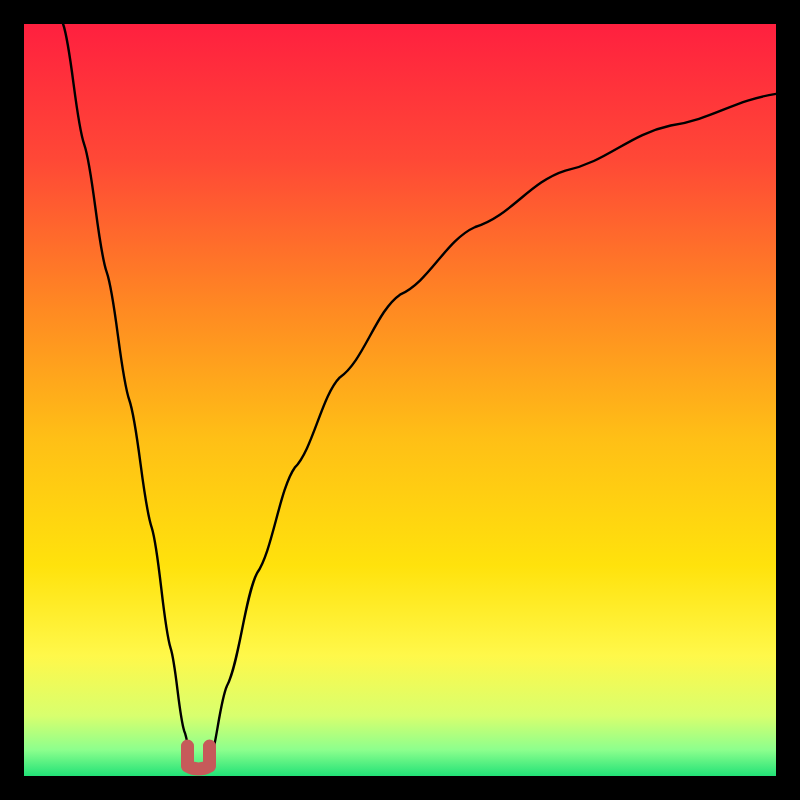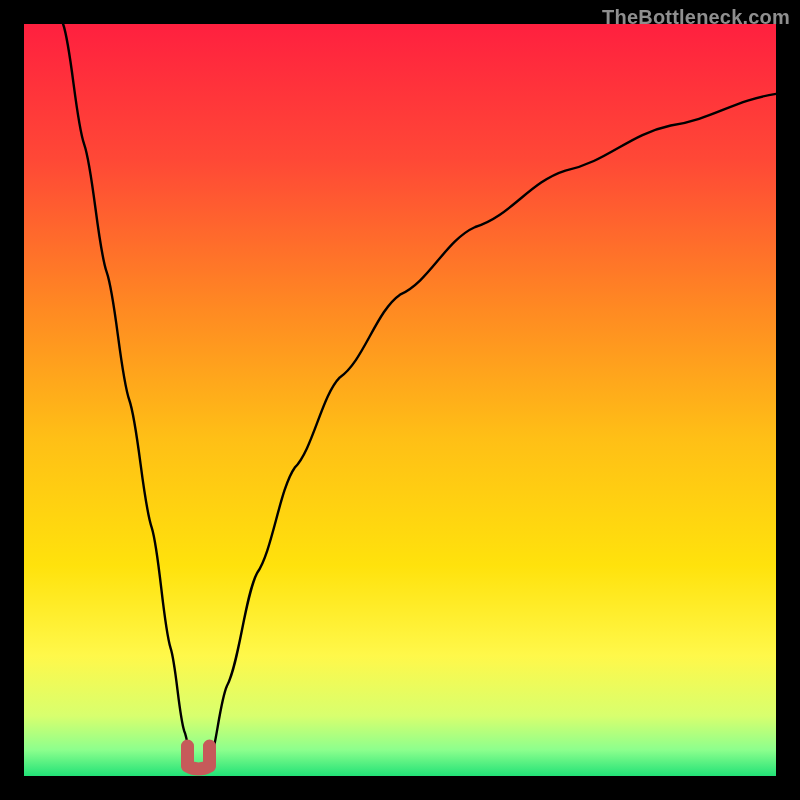--- a/index.html
+++ b/index.html
@@ -49,14 +49,13 @@
 <div class="frame">
 
   <div class="plot-area" style="background: linear-gradient(rgb(255, 32, 63) 0%, rgb(255, 72, 54) 18%, rgb(255, 138, 34) 38%, rgb(255, 191, 22) 55%, rgb(255, 226, 12) 72%, rgb(255, 248, 74) 84%, rgb(216, 255, 110) 92%, rgb(141, 255, 141) 96.5%, rgb(34, 226, 119) 100%);"></div>
 
   <svg class="curve" viewBox="0 0 752 752" preserveAspectRatio="none">
     <path fill="none" stroke="#000000" stroke-width="2.4" stroke-linecap="round" d="M 39.1 0.0 C 47.5 24.1 51.7 96.3 60.2 120.3 C 69.2 145.9 73.7 222.6 82.7 248.2 C 91.7 273.7 96.3 350.4 105.3 376.0 C 114.3 401.6 118.8 478.3 127.8 503.8 C 135.4 527.9 139.1 600.1 146.6 624.2 C 152.1 640.7 154.8 690.3 160.2 706.9 C 163.8 714.4 165.6 737.0 169.2 744.5"></path>
     <path fill="none" stroke="#000000" stroke-width="2.4" stroke-linecap="round" d="M 184.2 744.5 C 191.8 727.9 195.5 678.3 203.0 661.8 C 215.1 639.2 221.1 571.5 233.1 549.0 C 248.2 527.9 255.7 464.7 270.7 443.7 C 288.8 425.6 297.8 371.5 315.8 353.4 C 339.9 336.9 351.9 287.3 376.0 270.7 C 406.1 257.2 421.1 216.6 451.2 203.0 C 487.3 191.8 505.3 157.9 541.4 146.6 C 583.6 137.6 604.6 110.5 646.7 101.5 C 688.8 95.2 709.9 76.3 752.0 69.9"></path>
     <path fill="none" stroke-width="13" stroke-linecap="round" stroke-linejoin="round" d="M 163.5 722 L 163.5 742 Q 174.5 748.0 185.5 742 L 185.5 722" stroke="#c65a5a"></path>
   </svg>
 
-  <div class="watermark">TheBottleneck.com</div>
 </div>
 
 </body></html>

